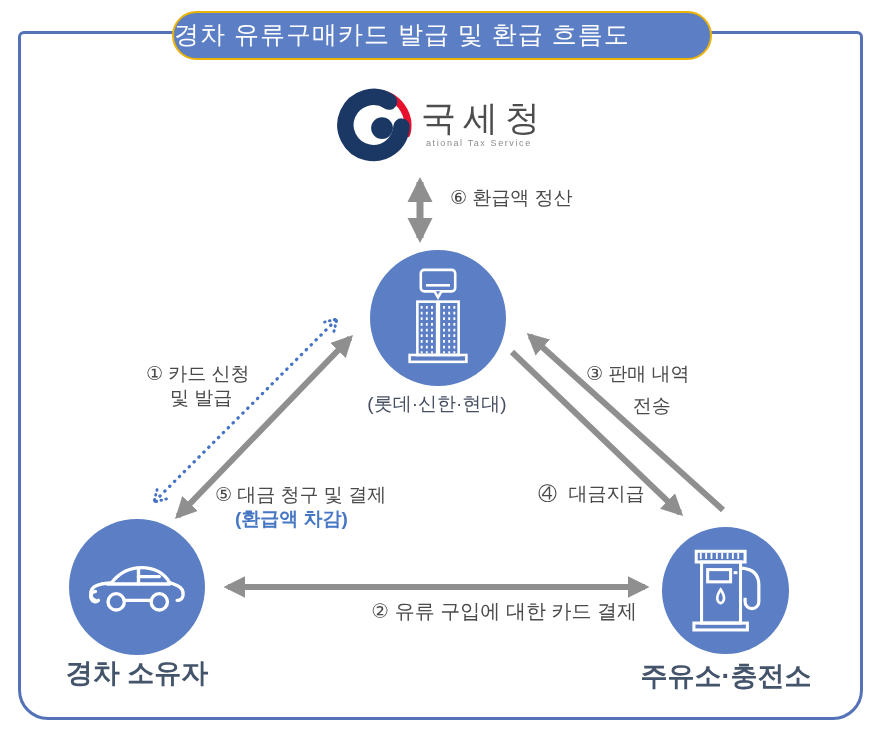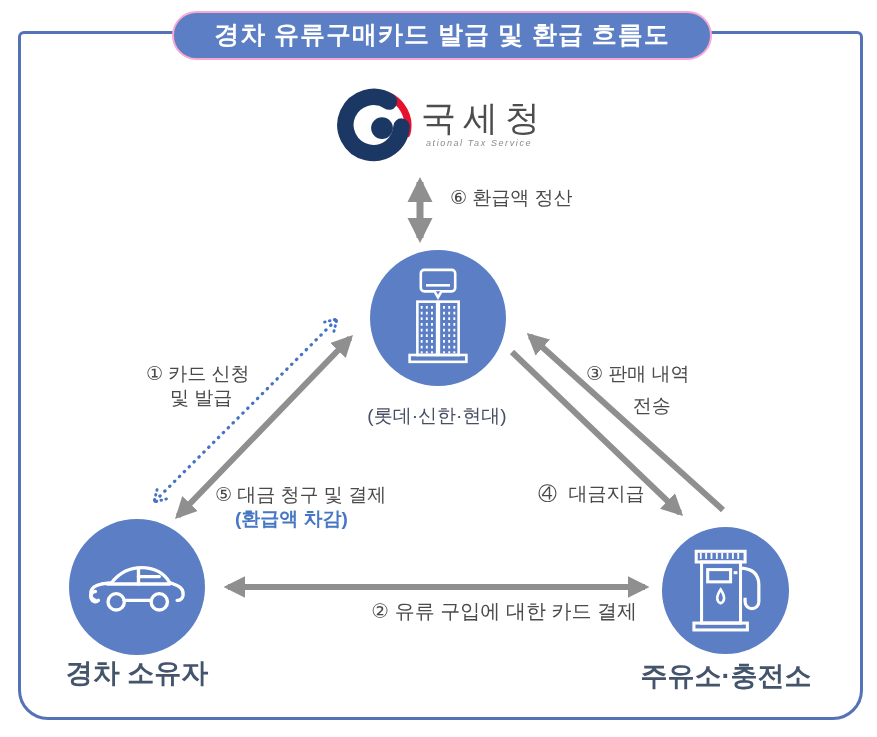--- a/index.html
+++ b/index.html
@@ -1,35 +1,35 @@
 <!DOCTYPE html>
 <html><head>
 <meta charset="utf-8">
 <style>
   html,body{margin:0;padding:0;background:#ffffff;}
   body{width:877px;height:737px;position:relative;font-family:"Liberation Sans","DejaVu Sans",sans-serif;overflow:hidden;}
   .abs{position:absolute;}
 
   .frame{left:18px;top:31px;width:839px;height:683px;border:3px solid #5572b9;border-radius:6px 6px 30px 30px;}
 
-  .title-pill{left:172px;top:11px;width:536px;height:45px;background:#5b7ec4;border:2px solid #f9a8d4;
-    border-radius:26px;color:#ffffff;font-size:25px;font-weight:bold;text-align:center;line-height:43px;letter-spacing:1px;}
+  .title-pill{left:172px;top:11px;width:536px;height:45px;background:#5b7ec4;border:2px solid #eab308;
+    border-radius:26px;color:#ffffff;font-size:25px;font-weight:normal;line-height:43px;letter-spacing:1px;}
 
   .logo-text{left:421px;top:95px;font-size:35px;color:#4d4d4d;font-weight:500;letter-spacing:7px;}
-  .logo-sub{left:426px;top:138px;font-size:9px;color:#8c8c8c;letter-spacing:1.6px;font-style:italic;}
+  .logo-sub{left:426px;top:138px;font-size:9px;color:#8c8c8c;letter-spacing:1.6px;}
 
   .node{background:#5b7ec4;border-radius:50%;display:flex;align-items:center;justify-content:center;}
   .node-card{left:370px;top:250px;width:136px;height:136px;}
   .node-owner{left:69px;top:519px;width:136px;height:136px;}
   .node-station{left:662px;top:527px;width:127px;height:127px;}
 
   .lbl{color:#4a4a4a;font-size:19px;line-height:24px;}
   .lbl .sub{color:#4677c4;font-weight:bold;}
   .node-title{font-size:26px;font-weight:bold;color:#4677c4;text-align:center;}
-  .node-subtitle{font-size:19px;color:#474f63;text-align:center;margin-top:15px;}
+  .node-subtitle{font-size:19px;color:#474f63;text-align:center;margin-top:3px;}
   .node-name{font-size:27px;font-weight:bold;color:#44546a;text-align:center;}
 
   .center-wrap{left:337px;top:388px;width:200px;}
   .owner-name{left:37px;top:655px;width:200px;}
   .station-name{left:620px;top:658px;width:212px;text-align:center;}
 
   .l6{left:450px;top:186px;}
   .l1{left:146px;top:362px;}
   .l1 .line2{padding-left:24px;}
   .l3{left:586px;top:362px;text-align:center;}

